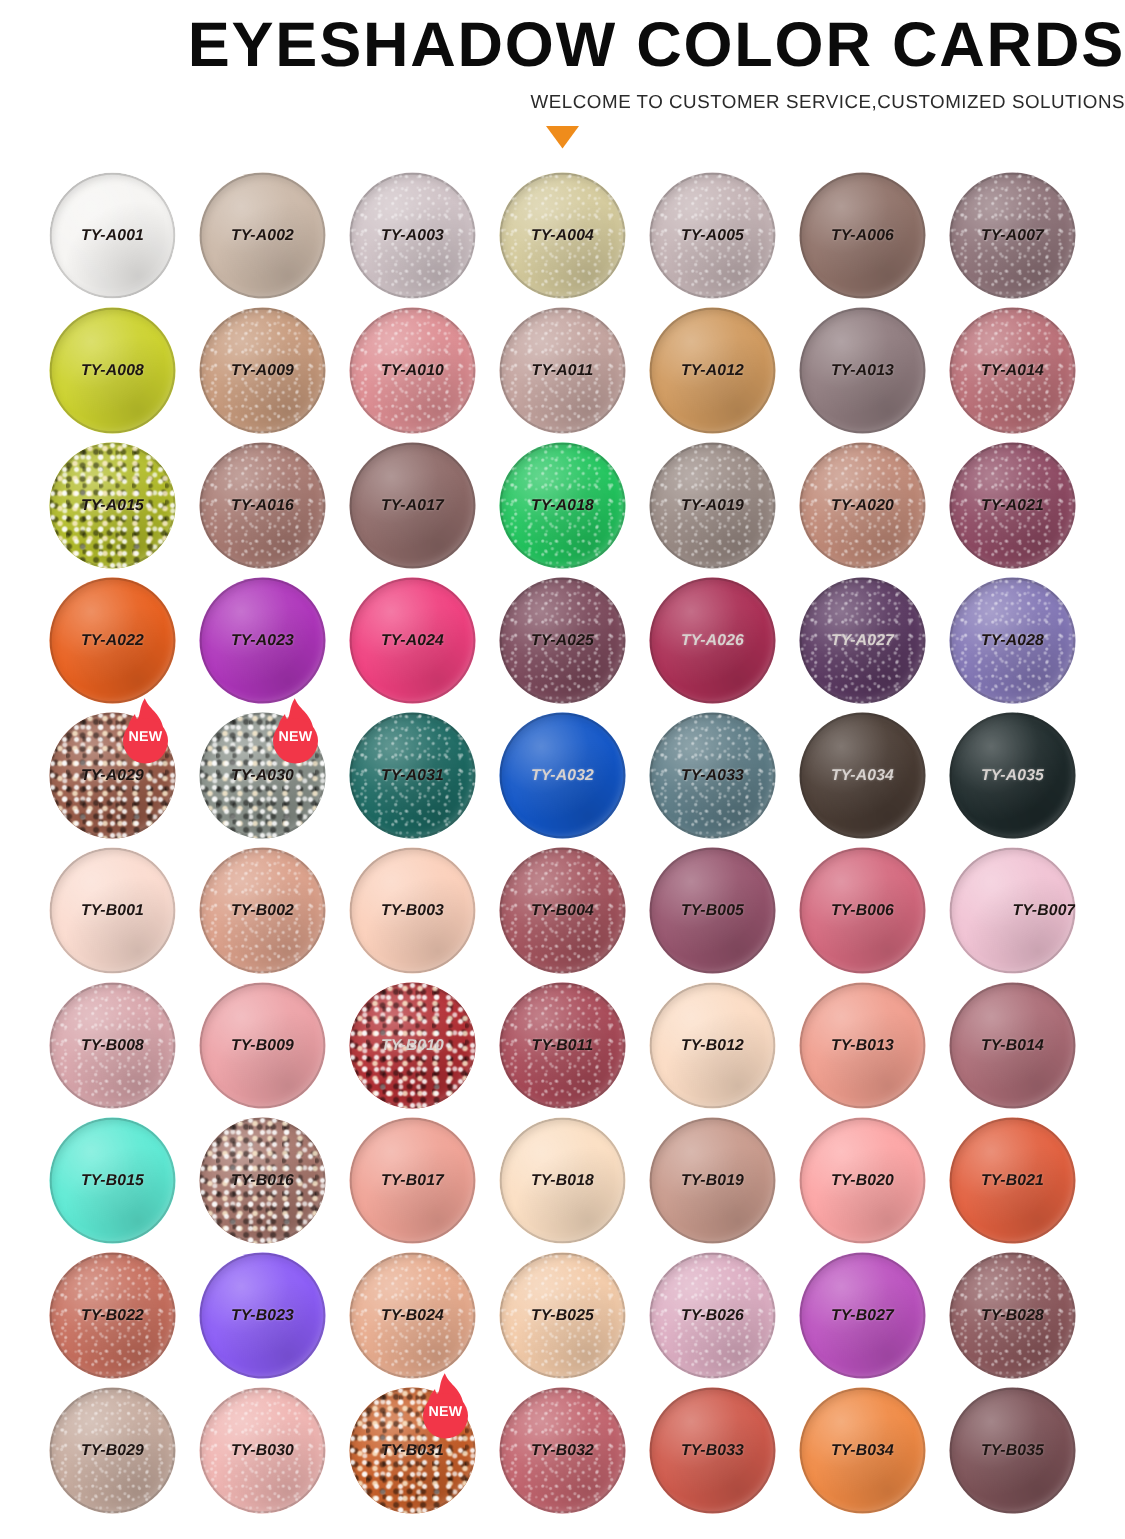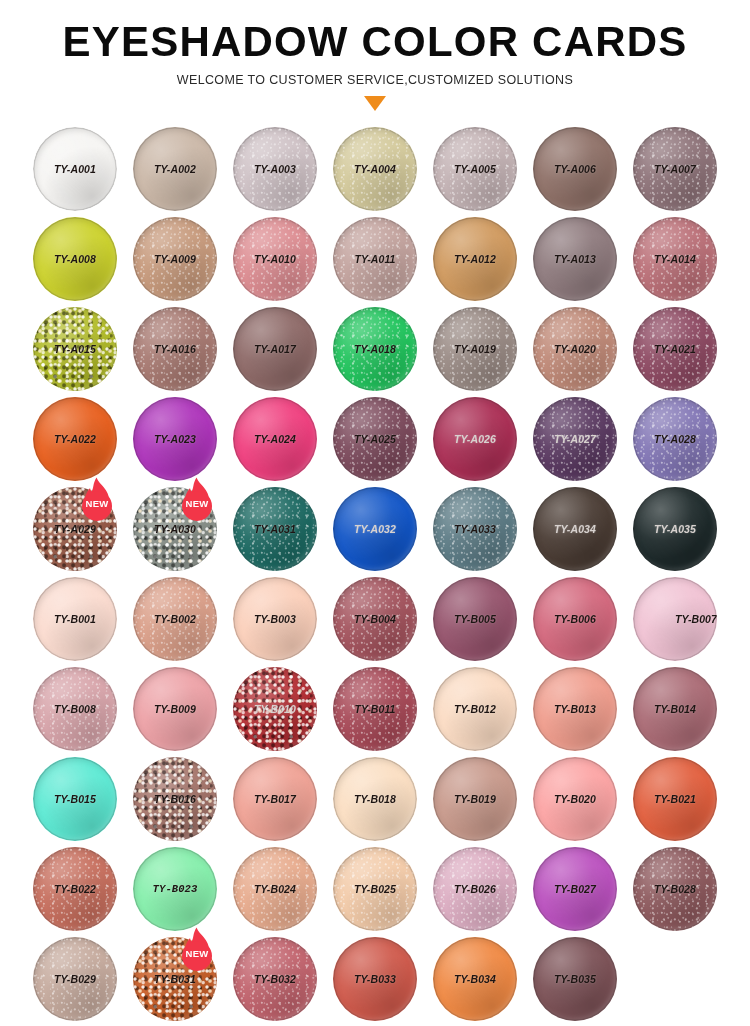--- a/index.html
+++ b/index.html
@@ -7,21 +7,21 @@
   body{
     width:750px;height:1026px;
     background:#ffffff;
     font-family:"Liberation Sans","DejaVu Sans",sans-serif;
     overflow:hidden;
     position:relative;
   }
   #page{width:750px;height:1026px;position:relative;overflow:hidden;background:#fff;}
 
   
-  .header{width:100%;text-align:center;padding-top:20px;}
+  .header{width:100%;text-align:right;padding-top:8px;}
   .title{
     font-size:42px;font-weight:bold;letter-spacing:1.2px;
     color:#0b0b0b;line-height:1.05;
     font-family:"Liberation Sans","DejaVu Sans",sans-serif;
   }
   .subtitle{
     margin-top:9px;font-size:12.5px;letter-spacing:.35px;color:#2a2a2a;
   }
   .arrow-wrap{margin-top:9px;height:18px;display:flex;justify-content:center;align-items:flex-start;}
   .arrow{
@@ -479,21 +479,21 @@
           <span class="label">TY-B021</span>
         </div>
       </div>
       <div class="cell">
         <div class="pan" style="background: rgb(199, 111, 94);">
           <div class="tex shimmer"></div>
           <span class="label">TY-B022</span>
         </div>
       </div>
       <div class="cell">
-        <div class="pan" style="background: #86efac; font-family: Liberation Mono, monospace;">
+        <div class="pan" style="background: #8b5cf6;">
           <div class="tex matte"></div>
           <span class="label">TY-B023</span>
         </div>
       </div>
       <div class="cell">
         <div class="pan" style="background: rgb(232, 172, 142);">
           <div class="tex shimmer"></div>
           <span class="label">TY-B024</span>
         </div>
       </div>
@@ -518,20 +518,26 @@
       <div class="cell">
         <div class="pan" style="background: rgb(142, 90, 94);">
           <div class="tex shimmer"></div>
           <span class="label">TY-B028</span>
         </div>
       </div>
       <div class="cell">
         <div class="pan" style="background: rgb(198, 171, 158);">
           <div class="tex shimmer"></div>
           <span class="label">TY-B029</span>
+        </div>
+      </div>
+      <div class="cell">
+        <div class="pan" style="background: rgb(240, 181, 178);">
+          <div class="tex shimmer"></div>
+          <span class="label">TY-B030</span>
         </div>
       </div>
       <div class="cell">
         <div class="pan" style="background: rgb(201, 96, 42);">
           <div class="tex glitter"></div>
           <span class="label">TY-B031</span>
         </div>
         <div class="badge">
           <svg viewBox="0 0 44 48" xmlns="http://www.w3.org/2000/svg">
             <path fill="#f23648" d="M21.5 1.5 C17.5 8 19 12 16.5 15.5 C15.2 13.8 15 12 15 12 C11 16.5 9.5 21 10.5 25.5 L33.5 25.5 C35 20 31.5 14.5 28.5 11 C26.5 8.6 23.2 5.8 21.5 1.5 Z"></path>

